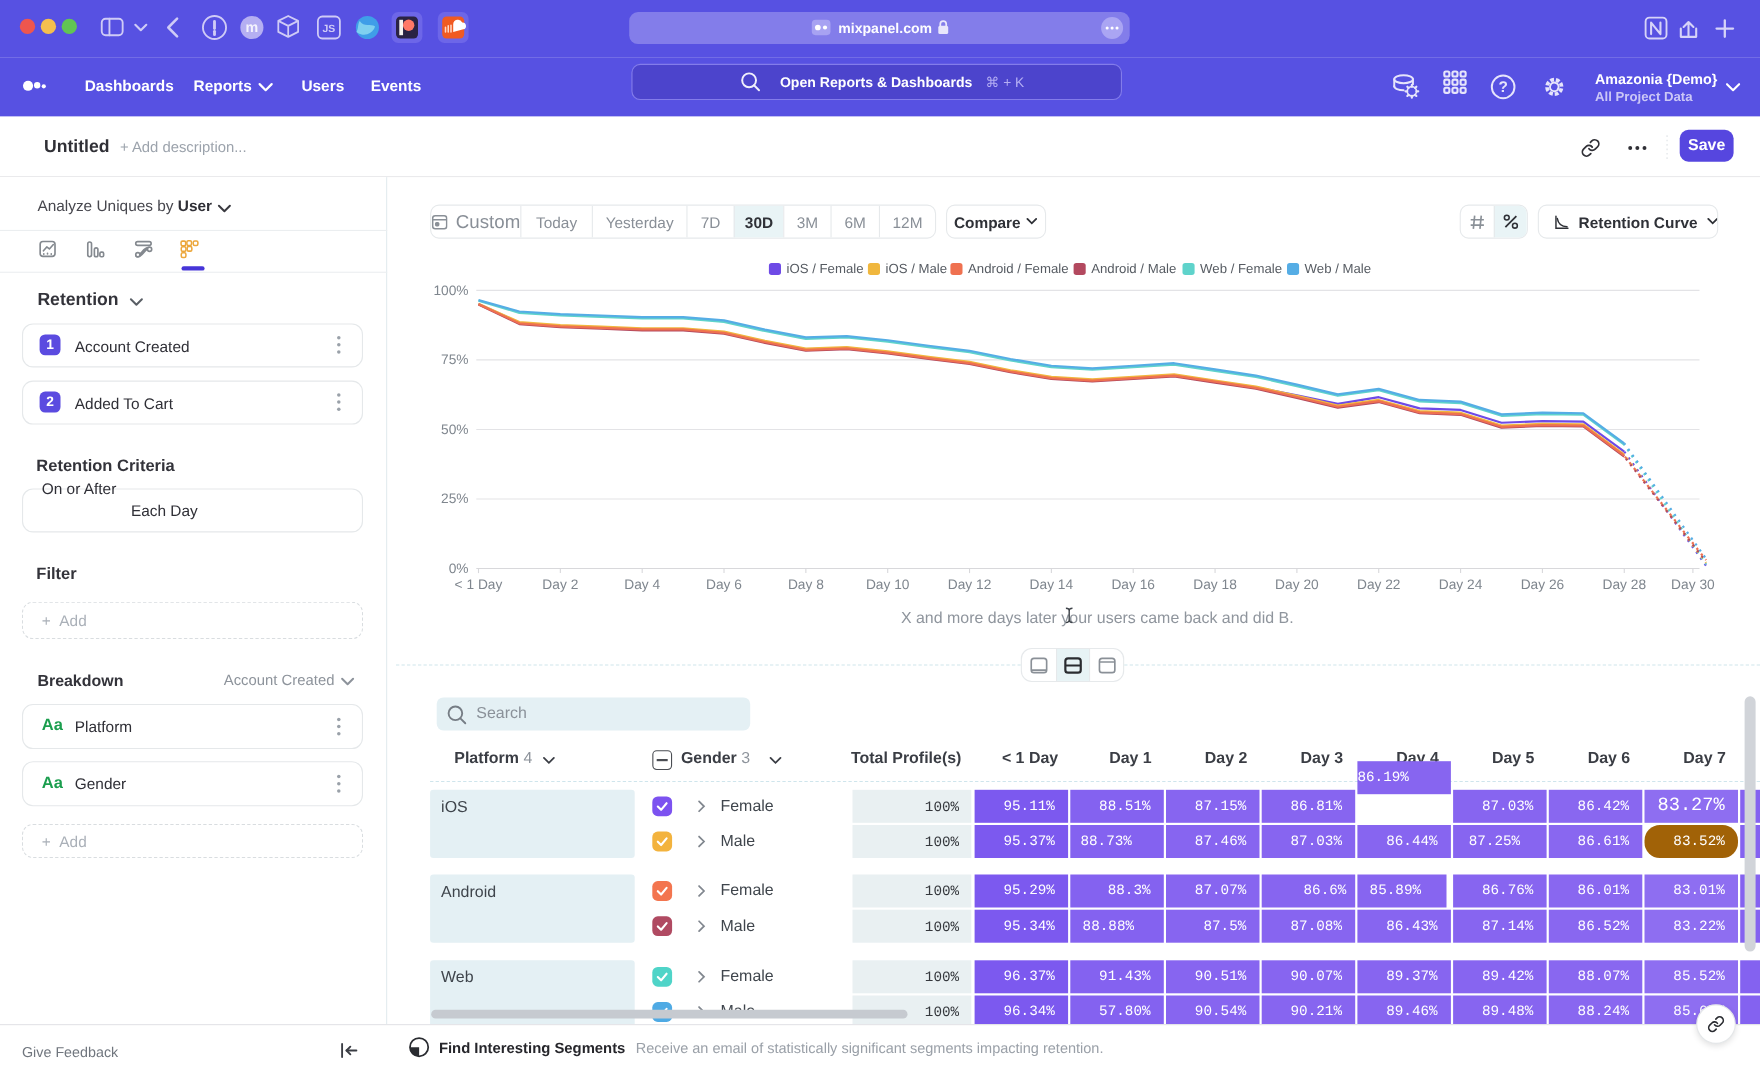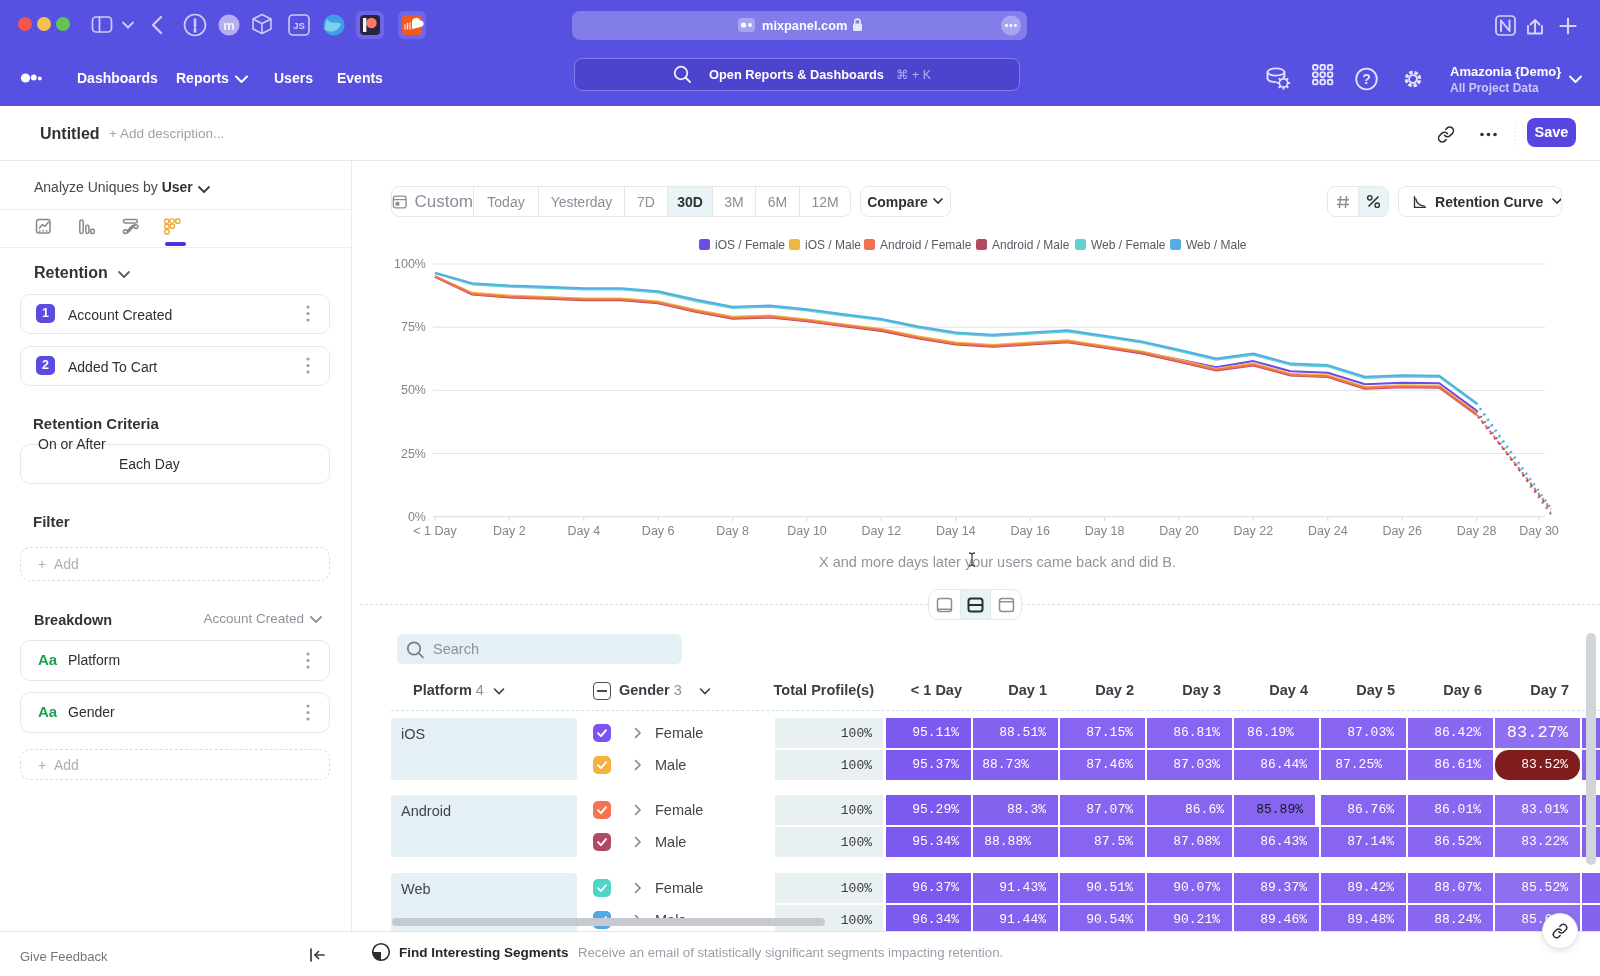--- a/index.html
+++ b/index.html
@@ -397,21 +397,21 @@
 <svg class="a" style="left:633px;top:727px;" width="10" height="12">
     <path d="M2.5 1.5l4.5 4.5-4.5 4.5" stroke="#81878f" stroke-width="1.6" fill="none" stroke-linecap="round"></path>
   </svg>
 <div class="a" style="left:655px;top:725px;font-size:14.5px;color:#3f454c;">Female</div>
 <div class="a" style="left:775px;top:718px;width:108px;height:30px;background:#e9f0f2;"></div>
 <div class="a" style="left:742px;top:726px;width:130px;text-align:right;font-family:'Liberation Mono',monospace;font-size:13px;color:#35383d;">100%</div>
 <div class="a" style="left:886px;top:718px;width:85px;height:30px;background:#7c59ef;color:#fff;font-family:'Liberation Mono',monospace;font-size:13px;text-align:right;line-height:30px;padding-right:12px;">95.11%</div>
 <div class="a" style="left:973px;top:718px;width:85px;height:30px;background:#8462f0;color:#fff;font-family:'Liberation Mono',monospace;font-size:13px;text-align:right;line-height:30px;padding-right:12px;">88.51%</div>
 <div class="a" style="left:1060px;top:718px;width:85px;height:30px;background:#8765f0;color:#fff;font-family:'Liberation Mono',monospace;font-size:13px;text-align:right;line-height:30px;padding-right:12px;">87.15%</div>
 <div class="a" style="left:1147px;top:718px;width:85px;height:30px;background:#8765f0;color:#fff;font-family:'Liberation Mono',monospace;font-size:13px;text-align:right;line-height:30px;padding-right:12px;">86.81%</div>
-<div class="a" style="left:1234px;top:718px;width:85px;height:30px;background:#8765f0;color:#fff;font-family:'Liberation Mono',monospace;font-size:13px;text-align:center;line-height:30px;padding-right:12px;">86.19%</div>
+<div class="a" style="left:1234px;top:692px;width:85px;height:30px;background:#8765f0;color:#fff;font-family:'Liberation Mono',monospace;font-size:13px;text-align:left;line-height:30px;padding-right:12px;">86.19%</div>
 <div class="a" style="left:1321px;top:718px;width:85px;height:30px;background:#8765f0;color:#fff;font-family:'Liberation Mono',monospace;font-size:13px;text-align:right;line-height:30px;padding-right:12px;">87.03%</div>
 <div class="a" style="left:1408px;top:718px;width:85px;height:30px;background:#8967f0;color:#fff;font-family:'Liberation Mono',monospace;font-size:13px;text-align:right;line-height:30px;padding-right:12px;">86.42%</div>
 <div class="a" style="left:1495px;top:718px;width:85px;height:30px;background:#8e6ef1;color:#fff;font-family:'Liberation Mono',monospace;font-size:17px;text-align:right;line-height:30px;padding-right:12px;">83.27%</div>
 <div class="a" style="left:1582px;top:718px;width:18px;height:30px;background:#8462f0;"></div>
 <div class="a" style="left:593px;top:756px;width:18px;height:18px;border-radius:5px;background:#f3b33e;"></div>
 <svg class="a" style="left:595px;top:758px;" width="14" height="14">
     <path d="M3 7.2l3 3 5-6" stroke="#fff" stroke-width="1.9" fill="none" stroke-linecap="round" stroke-linejoin="round"></path>
   </svg>
 <svg class="a" style="left:633px;top:759px;" width="10" height="12">
     <path d="M2.5 1.5l4.5 4.5-4.5 4.5" stroke="#81878f" stroke-width="1.6" fill="none" stroke-linecap="round"></path>
@@ -419,37 +419,37 @@
 <div class="a" style="left:655px;top:757px;font-size:14.5px;color:#3f454c;">Male</div>
 <div class="a" style="left:775px;top:750px;width:108px;height:30px;background:#e9f0f2;"></div>
 <div class="a" style="left:742px;top:758px;width:130px;text-align:right;font-family:'Liberation Mono',monospace;font-size:13px;color:#35383d;">100%</div>
 <div class="a" style="left:886px;top:750px;width:85px;height:30px;background:#7c59ef;color:#fff;font-family:'Liberation Mono',monospace;font-size:13px;text-align:right;line-height:30px;padding-right:12px;">95.37%</div>
 <div class="a" style="left:973px;top:750px;width:85px;height:30px;background:#8462f0;color:#fff;font-family:'Liberation Mono',monospace;font-size:13px;text-align:right;line-height:30px;padding-right:29px;">88.73%</div>
 <div class="a" style="left:1060px;top:750px;width:85px;height:30px;background:#8765f0;color:#fff;font-family:'Liberation Mono',monospace;font-size:13px;text-align:right;line-height:30px;padding-right:12px;">87.46%</div>
 <div class="a" style="left:1147px;top:750px;width:85px;height:30px;background:#8765f0;color:#fff;font-family:'Liberation Mono',monospace;font-size:13px;text-align:right;line-height:30px;padding-right:12px;">87.03%</div>
 <div class="a" style="left:1234px;top:750px;width:85px;height:30px;background:#8765f0;color:#fff;font-family:'Liberation Mono',monospace;font-size:13px;text-align:right;line-height:30px;padding-right:12px;">86.44%</div>
 <div class="a" style="left:1321px;top:750px;width:85px;height:30px;background:#8765f0;color:#fff;font-family:'Liberation Mono',monospace;font-size:13px;text-align:right;line-height:30px;padding-right:24px;">87.25%</div>
 <div class="a" style="left:1408px;top:750px;width:85px;height:30px;background:#8967f0;color:#fff;font-family:'Liberation Mono',monospace;font-size:13px;text-align:right;line-height:30px;padding-right:12px;">86.61%</div>
-<div class="a" style="left:1495px;top:750px;width:85px;height:30px;background:#7f1d1d;color:#fff;font-family:'Liberation Mono',monospace;font-size:13px;text-align:right;line-height:30px;padding-right:12px;border-radius:14px;">83.52%</div>
+<div class="a" style="left:1495px;top:750px;width:85px;height:30px;background:#a16207;color:#fff;font-family:'Liberation Mono',monospace;font-size:13px;text-align:right;line-height:30px;padding-right:12px;border-radius:14px;">83.52%</div>
 <div class="a" style="left:1582px;top:750px;width:18px;height:30px;background:#8462f0;"></div>
 <div class="a" style="left:593px;top:801px;width:18px;height:18px;border-radius:5px;background:#f3754f;"></div>
 <svg class="a" style="left:595px;top:803px;" width="14" height="14">
     <path d="M3 7.2l3 3 5-6" stroke="#fff" stroke-width="1.9" fill="none" stroke-linecap="round" stroke-linejoin="round"></path>
   </svg>
 <svg class="a" style="left:633px;top:804px;" width="10" height="12">
     <path d="M2.5 1.5l4.5 4.5-4.5 4.5" stroke="#81878f" stroke-width="1.6" fill="none" stroke-linecap="round"></path>
   </svg>
 <div class="a" style="left:655px;top:802px;font-size:14.5px;color:#3f454c;">Female</div>
 <div class="a" style="left:775px;top:795px;width:108px;height:30px;background:#e9f0f2;"></div>
 <div class="a" style="left:742px;top:803px;width:130px;text-align:right;font-family:'Liberation Mono',monospace;font-size:13px;color:#35383d;">100%</div>
 <div class="a" style="left:886px;top:795px;width:85px;height:30px;background:#7c59ef;color:#fff;font-family:'Liberation Mono',monospace;font-size:13px;text-align:right;line-height:30px;padding-right:12px;">95.29%</div>
 <div class="a" style="left:973px;top:795px;width:85px;height:30px;background:#8462f0;color:#fff;font-family:'Liberation Mono',monospace;font-size:13px;text-align:right;line-height:30px;padding-right:12px;">88.3%</div>
 <div class="a" style="left:1060px;top:795px;width:85px;height:30px;background:#8765f0;color:#fff;font-family:'Liberation Mono',monospace;font-size:13px;text-align:right;line-height:30px;padding-right:12px;">87.07%</div>
 <div class="a" style="left:1147px;top:795px;width:85px;height:30px;background:#8765f0;color:#fff;font-family:'Liberation Mono',monospace;font-size:13px;text-align:right;line-height:30px;padding-right:8px;">86.6%</div>
-<div class="a" style="left:1234px;top:795px;width:81px;height:30px;background:#8765f0;color:#0f172a;font-family:'Liberation Mono',monospace;font-size:13px;text-align:right;line-height:30px;padding-right:12px;">85.89%</div>
+<div class="a" style="left:1234px;top:795px;width:81px;height:30px;background:#8765f0;color:#ffffff;font-family:'Liberation Mono',monospace;font-size:13px;text-align:center;line-height:30px;padding-right:12px;">85.89%</div>
 <div class="a" style="left:1321px;top:795px;width:85px;height:30px;background:#8765f0;color:#fff;font-family:'Liberation Mono',monospace;font-size:13px;text-align:right;line-height:30px;padding-right:12px;">86.76%</div>
 <div class="a" style="left:1408px;top:795px;width:85px;height:30px;background:#8967f0;color:#fff;font-family:'Liberation Mono',monospace;font-size:13px;text-align:right;line-height:30px;padding-right:12px;">86.01%</div>
 <div class="a" style="left:1495px;top:795px;width:85px;height:30px;background:#8e6ef1;color:#fff;font-family:'Liberation Mono',monospace;font-size:13px;text-align:right;line-height:30px;padding-right:12px;">83.01%</div>
 <div class="a" style="left:1582px;top:795px;width:18px;height:30px;background:#8462f0;"></div>
 <div class="a" style="left:593px;top:833px;width:18px;height:18px;border-radius:5px;background:#b04a62;"></div>
 <svg class="a" style="left:595px;top:835px;" width="14" height="14">
     <path d="M3 7.2l3 3 5-6" stroke="#fff" stroke-width="1.9" fill="none" stroke-linecap="round" stroke-linejoin="round"></path>
   </svg>
 <svg class="a" style="left:633px;top:836px;" width="10" height="12">
     <path d="M2.5 1.5l4.5 4.5-4.5 4.5" stroke="#81878f" stroke-width="1.6" fill="none" stroke-linecap="round"></path>
@@ -489,21 +489,21 @@
 <svg class="a" style="left:595px;top:913px;" width="14" height="14">
     <path d="M3 7.2l3 3 5-6" stroke="#fff" stroke-width="1.9" fill="none" stroke-linecap="round" stroke-linejoin="round"></path>
   </svg>
 <svg class="a" style="left:633px;top:914px;" width="10" height="12">
     <path d="M2.5 1.5l4.5 4.5-4.5 4.5" stroke="#81878f" stroke-width="1.6" fill="none" stroke-linecap="round"></path>
   </svg>
 <div class="a" style="left:655px;top:912px;font-size:14.5px;color:#3f454c;">Male</div>
 <div class="a" style="left:775px;top:905px;width:108px;height:30px;background:#e9f0f2;"></div>
 <div class="a" style="left:742px;top:913px;width:130px;text-align:right;font-family:'Liberation Mono',monospace;font-size:13px;color:#35383d;">100%</div>
 <div class="a" style="left:886px;top:905px;width:85px;height:30px;background:#7c59ef;color:#fff;font-family:'Liberation Mono',monospace;font-size:13px;text-align:right;line-height:30px;padding-right:12px;">96.34%</div>
-<div class="a" style="left:973px;top:905px;width:85px;height:30px;background:#8462f0;color:#fff;font-family:'Liberation Mono',monospace;font-size:13px;text-align:right;line-height:30px;padding-right:12px;">91.44%</div>
+<div class="a" style="left:973px;top:905px;width:85px;height:30px;background:#8462f0;color:#fff;font-family:'Liberation Mono',monospace;font-size:13px;text-align:right;line-height:30px;padding-right:12px;">57.80%</div>
 <div class="a" style="left:1060px;top:905px;width:85px;height:30px;background:#8765f0;color:#fff;font-family:'Liberation Mono',monospace;font-size:13px;text-align:right;line-height:30px;padding-right:12px;">90.54%</div>
 <div class="a" style="left:1147px;top:905px;width:85px;height:30px;background:#8765f0;color:#ffffff;font-family:'Liberation Mono',monospace;font-size:13px;text-align:right;line-height:30px;padding-right:12px;">90.21%</div>
 <div class="a" style="left:1234px;top:905px;width:85px;height:30px;background:#8765f0;color:#fff;font-family:'Liberation Mono',monospace;font-size:13px;text-align:right;line-height:30px;padding-right:12px;">89.46%</div>
 <div class="a" style="left:1321px;top:905px;width:85px;height:30px;background:#8765f0;color:#fff;font-family:'Liberation Mono',monospace;font-size:13px;text-align:right;line-height:30px;padding-right:12px;">89.48%</div>
 <div class="a" style="left:1408px;top:905px;width:85px;height:30px;background:#8967f0;color:#fff;font-family:'Liberation Mono',monospace;font-size:13px;text-align:right;line-height:30px;padding-right:12px;">88.24%</div>
 <div class="a" style="left:1495px;top:905px;width:85px;height:30px;background:#8e6ef1;color:#fff;font-family:'Liberation Mono',monospace;font-size:13px;text-align:right;line-height:30px;padding-right:12px;">85.67%</div>
 <div class="a" style="left:1582px;top:905px;width:18px;height:30px;background:#8462f0;"></div>
 <div class="a" style="left:392px;top:918px;width:433px;height:8px;border-radius:4px;background:#c6cad0;"></div>
 <div class="a" style="left:1586px;top:633px;width:10px;height:232px;border-radius:5px;background:#d1d4d9;"></div>
 <div class="a" style="left:0;top:931px;width:1600px;height:45px;background:#fff;border-top:1px solid #e3e3e7;"></div>

